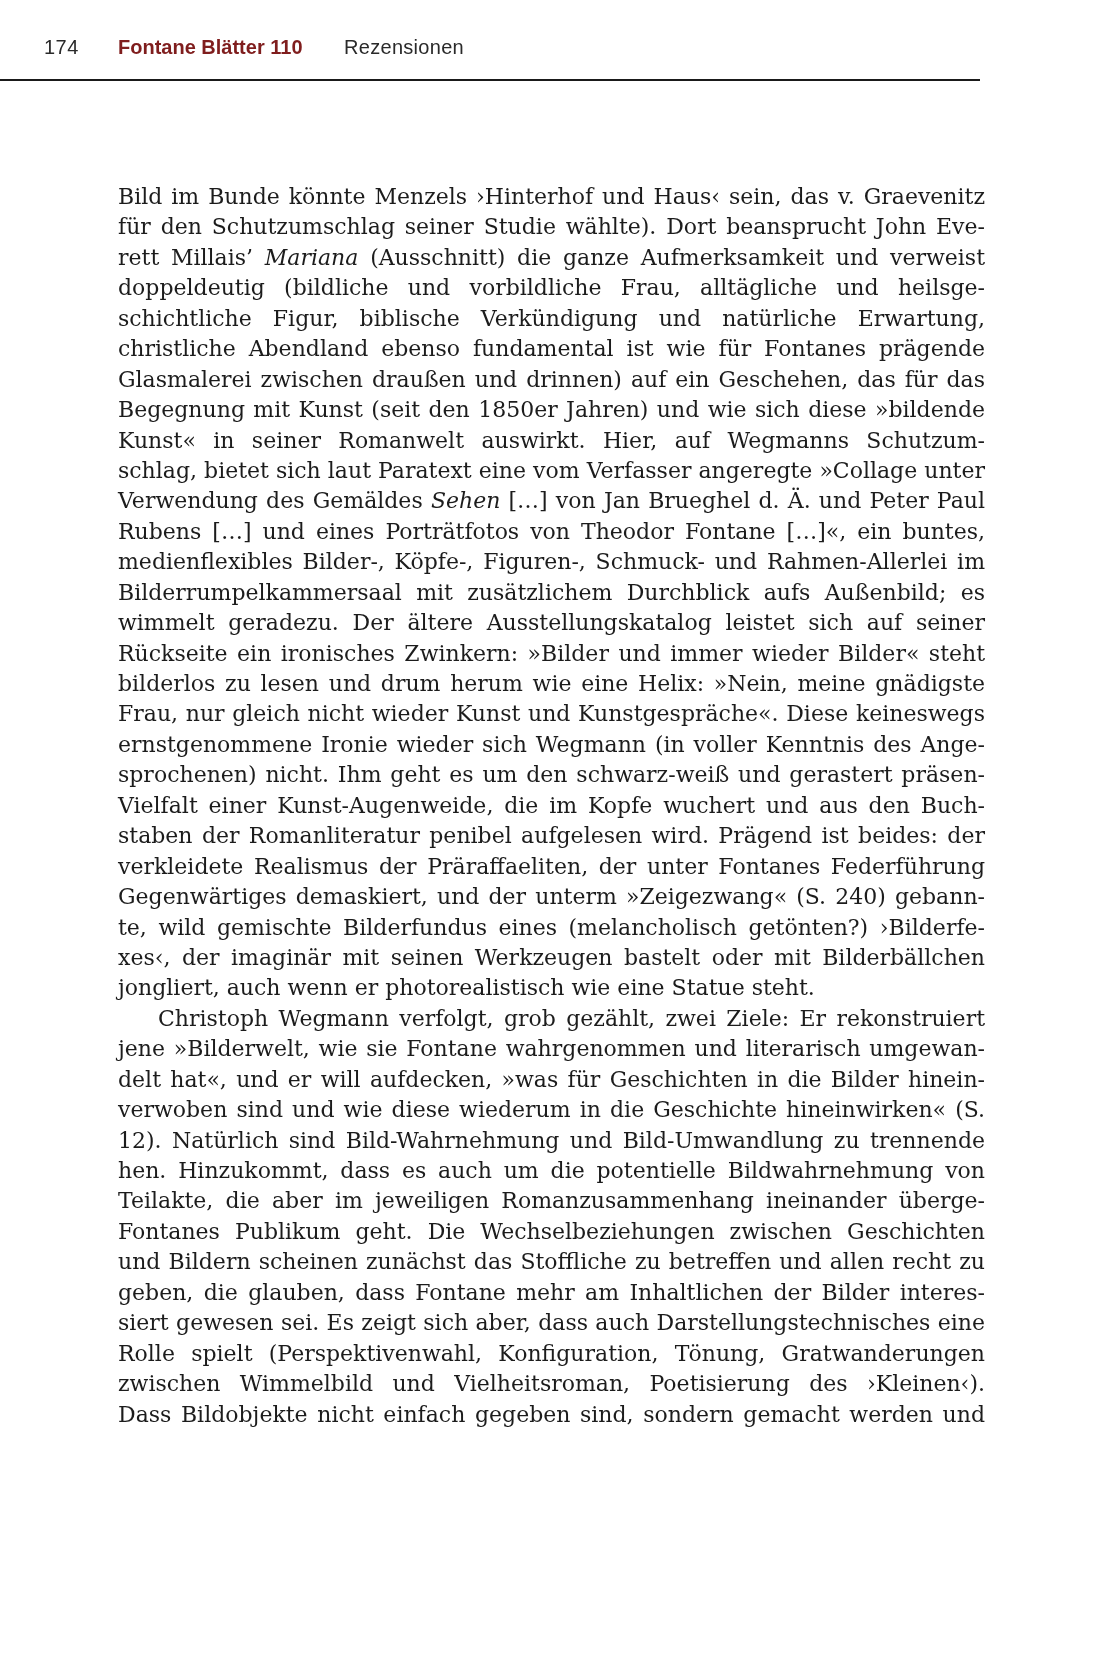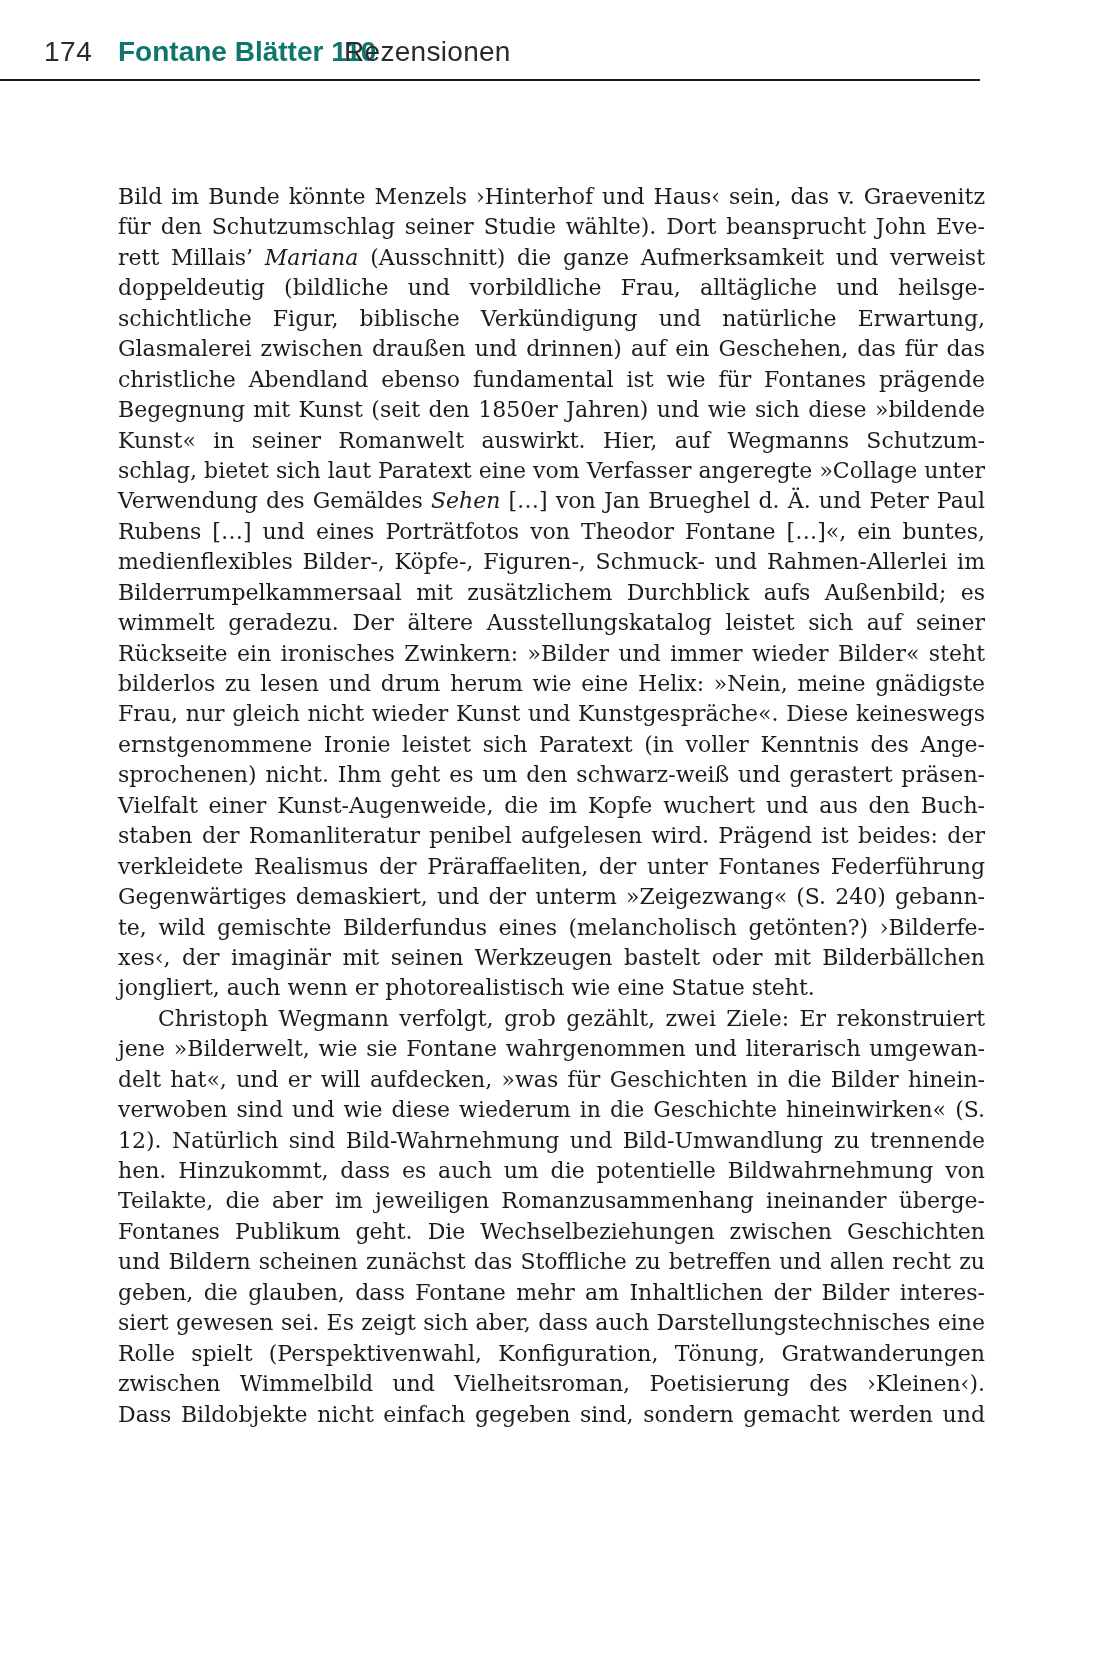--- a/index.html
+++ b/index.html
@@ -1,23 +1,23 @@
 <!DOCTYPE html>
 <html><head>
   <meta charset="utf-8">
   <style>
     html, body { margin: 0; padding: 0; background: #ffffff; }
     body { width: 1102px; height: 1654px; position: relative; overflow: hidden; color: #1c1c1c; }
     .running-head {
       position: absolute; left: 0; top: 0; width: 980px; height: 79px;
       border-bottom: 2px solid #1a1a1a;
-      font-family: "Liberation Sans", sans-serif; font-size: 28px;
+      font-family: "Liberation Sans", sans-serif; font-size: 20px;
     }
     .running-head .page-no { position: absolute; left: 44px; top: 36px; color: #2a2a2a; letter-spacing: 0.5px; }
-    .running-head .journal { position: absolute; left: 118px; top: 36px; font-weight: bold; color: #0f766e; }
+    .running-head .journal { position: absolute; left: 118px; top: 36px; font-weight: bold; color: #7f1d1d; }
     .running-head .section { position: absolute; left: 344px; top: 36px; color: #2a2a2a; letter-spacing: 0.3px; }
     .body-text {
       position: absolute; left: 118px; top: 182px; width: 867px;
       font-family: "DejaVu Serif", serif; font-size: 22px; line-height: 30.45px;
       color: #1c1c1c;
     }
     .line { display: block; white-space: nowrap; text-align: justify; text-align-last: justify; height: 30.45px; }
     .line.last { text-align-last: left; }
     .line.indent { padding-left: 40px; }
     .line span { white-space: pre; }
@@ -32,34 +32,34 @@
   <span class="section">Rezensionen</span>
 </div>
 
 <div class="body-text">
   <div>
     <span class="line">Bild im Bunde könnte Menzels ›Hinterhof und Haus‹ sein, das v. Graevenitz</span>
     <span class="line">für den Schutzumschlag seiner Studie wählte). Dort beansprucht John Eve-</span>
     <span class="line"><span>rett Millais’ </span><i>Mariana</i><span> (Ausschnitt) die ganze Aufmerksamkeit und verweist</span></span>
     <span class="line">doppeldeutig (bildliche und vorbildliche Frau, alltägliche und heilsge-</span>
     <span class="line">schichtliche Figur, biblische Verkündigung und natürliche Erwartung,</span>
+    <span class="line">christliche Abendland ebenso fundamental ist wie für Fontanes prägende</span>
     <span class="line">Glasmalerei zwischen draußen und drinnen) auf ein Geschehen, das für das</span>
-    <span class="line">christliche Abendland ebenso fundamental ist wie für Fontanes prägende</span>
     <span class="line">Begegnung mit Kunst (seit den 1850er Jahren) und wie sich diese »bildende</span>
     <span class="line">Kunst« in seiner Romanwelt auswirkt. Hier, auf Wegmanns Schutzum-</span>
     <span class="line">schlag, bietet sich laut Paratext eine vom Verfasser angeregte »Collage unter</span>
     <span class="line"><span>Verwendung des Gemäldes </span><i>Sehen</i><span> […] von Jan Brueghel d. Ä. und Peter Paul</span></span>
     <span class="line">Rubens […] und eines Porträtfotos von Theodor Fontane […]«, ein buntes,</span>
     <span class="line">medienflexibles Bilder-, Köpfe-, Figuren-, Schmuck- und Rahmen-Allerlei im</span>
     <span class="line">Bilderrumpelkammersaal mit zusätzlichem Durchblick aufs Außenbild; es</span>
     <span class="line">wimmelt geradezu. Der ältere Ausstellungskatalog leistet sich auf seiner</span>
     <span class="line">Rückseite ein ironisches Zwinkern: »Bilder und immer wieder Bilder« steht</span>
     <span class="line">bilderlos zu lesen und drum herum wie eine Helix: »Nein, meine gnädigste</span>
     <span class="line">Frau, nur gleich nicht wieder Kunst und Kunstgespräche«. Diese keineswegs</span>
-    <span class="line">ernstgenommene Ironie leistet sich Paratext (in voller Kenntnis des Ange-</span>
+    <span class="line">ernstgenommene Ironie wieder sich Wegmann (in voller Kenntnis des Ange-</span>
     <span class="line">sprochenen) nicht. Ihm geht es um den schwarz-weiß und gerastert präsen-</span>
     <span class="line">Vielfalt einer Kunst-Augenweide, die im Kopfe wuchert und aus den Buch-</span>
     <span class="line">staben der Romanliteratur penibel aufgelesen wird. Prägend ist beides: der</span>
     <span class="line">verkleidete Realismus der Präraffaeliten, der unter Fontanes Federführung</span>
     <span class="line">Gegenwärtiges demaskiert, und der unterm »Zeigezwang« (S. 240) gebann-</span>
     <span class="line">te, wild gemischte Bilderfundus eines (melancholisch getönten?) ›Bilderfe-</span>
     <span class="line">xes‹, der imaginär mit seinen Werkzeugen bastelt oder mit Bilderbällchen</span>
     <span class="line last">jongliert, auch wenn er photorealistisch wie eine Statue steht.</span>
   </div>
   <div>

